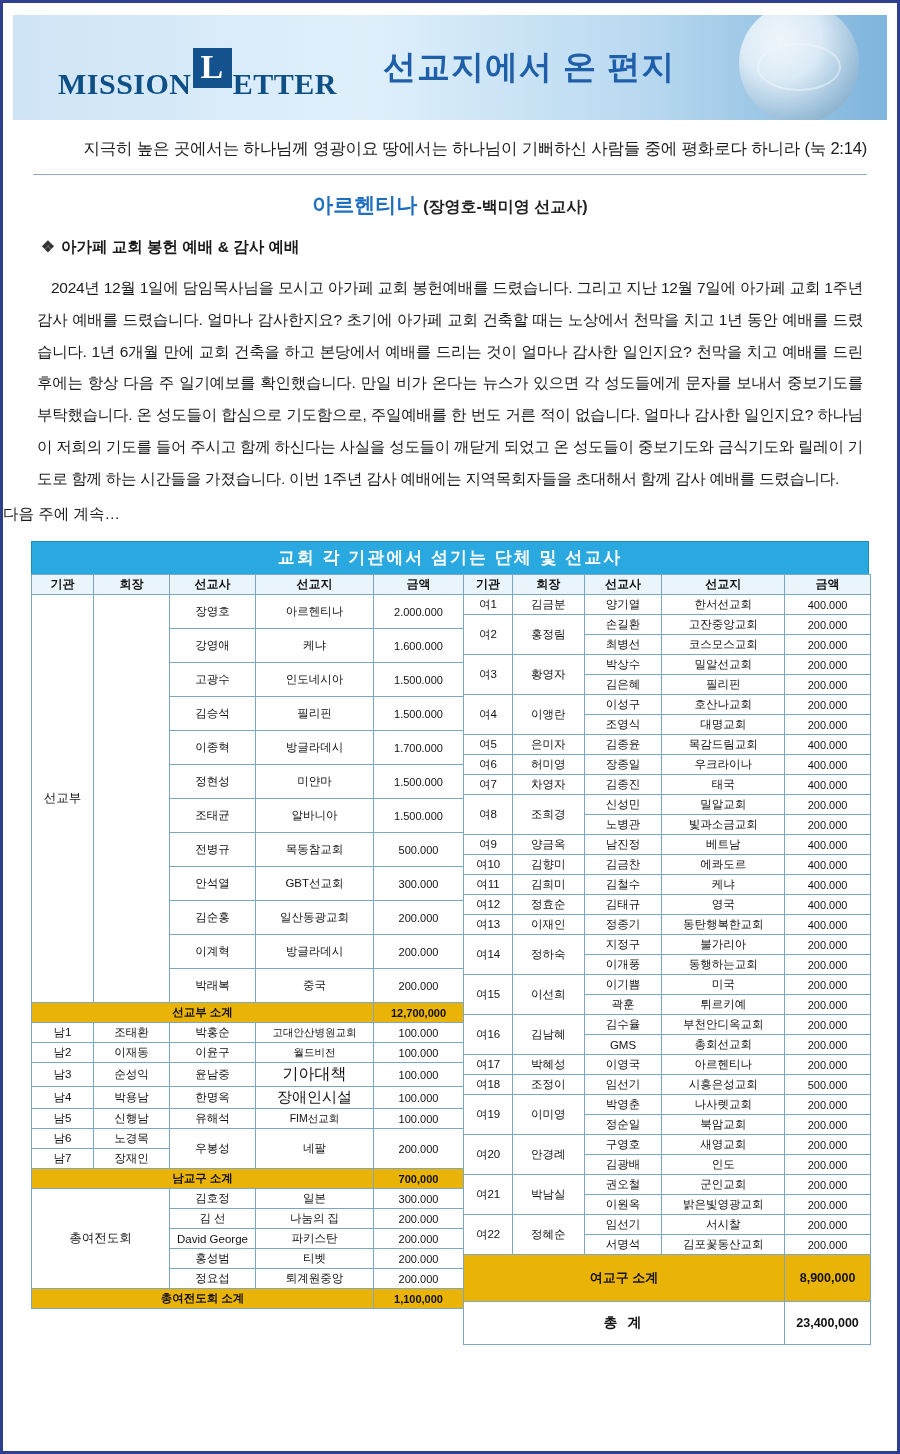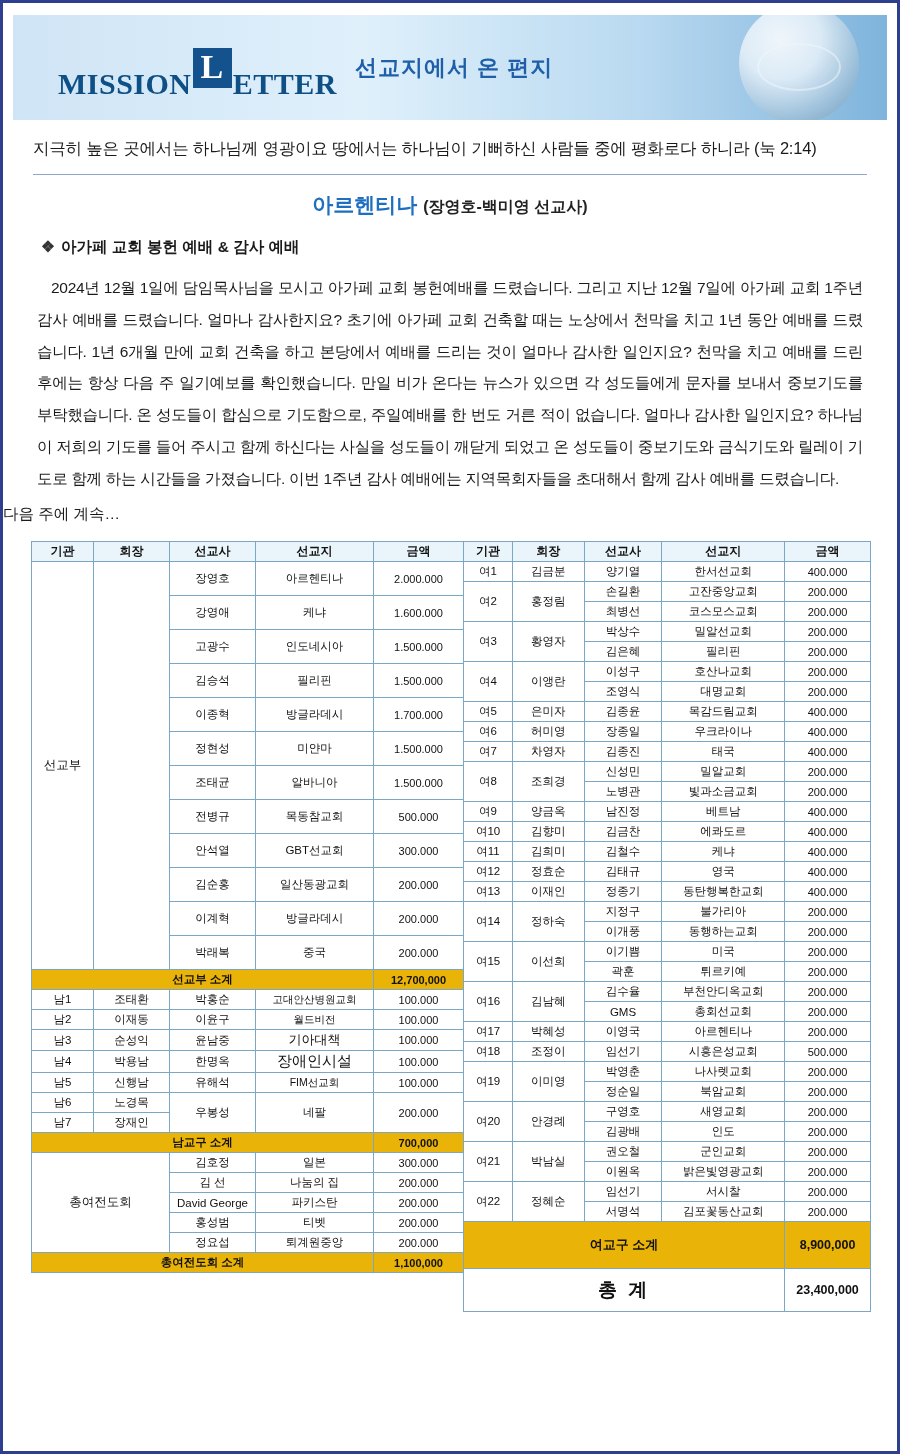--- a/index.html
+++ b/index.html
@@ -37,22 +37,22 @@
   .mh-logo .boxL{
     display:inline-block;
     background:#13528c;color:#ffffff;
     font-family:"Liberation Serif", serif;
     font-size:34px;font-weight:bold;
     padding:2px 8px 4px 8px;
     margin:0 1px;
     line-height:1;
   }
   .mh-title{
-    margin-left:18px;
-    font-size:22px;font-weight:bold;
+    margin-left:46px;
+    font-size:33px;font-weight:bold;
     color:#1f5fa9;
     letter-spacing:1px;
   }
   .globe{
     position:absolute;right:28px;top:-12px;
     width:120px;height:120px;border-radius:50%;
     background:radial-gradient(circle at 35% 30%, #ffffff 0%, #e8f2fa 35%, #9dbfd8 70%, #6f93ad 100%);
     opacity:.85;
   }
   .globe:after{
@@ -60,20 +60,21 @@
     border-radius:50%;
     border:2px solid rgba(255,255,255,.55);
   }
   .verse{
     margin:18px 30px 16px 30px;
     font-size:16.5px;
     color:#1a1a1a;
     padding-bottom:14px;
     border-bottom:1px solid #8fa8c9;
     letter-spacing:-.2px;
+    text-align:right;
   }
   
   .art-title{
     text-align:center;
     margin-top:16px;
     color:#1f6fc0;
     font-size:21px;font-weight:bold;
   }
   .art-title .sub{font-size:16px;color:#222;font-weight:bold;}
   .sec-head{
@@ -115,21 +116,21 @@
     text-align:center;
     padding:1px 2px;
     height:17px;
     color:#111;
     white-space:nowrap;
     overflow:hidden;
   }
   th{background:#eaf5fb;font-weight:bold;font-size:12px;}
   .num{font-size:11px;}
   .subtotal td{background:#eab308;font-weight:bold;}
-  .grand td{background:#ffffff;font-weight:bold;font-size:19px;}
+  .grand td{background:#ffffff;font-weight:bold;font-size:14px;}
   .vlabel{font-size:12.5px;}
   .left-col{width:432px;}
   .right-col{width:408px;}
   .outer{display:flex;}
   .outer > div{flex:0 0 auto;}
   .right-col table td{height:17px;}
   .big-sub td{font-size:13px;font-weight:bold;}
 </style>
 </head>
 <body>
@@ -154,20 +155,21 @@
   </div>
 
   <div class="sec-head">
     <span class="mark">❖</span><span>아가페 교회 봉헌 예배 &amp; 감사 예배</span>
   </div>
 
   <div class="body-text">2024년 12월 1일에 담임목사님을 모시고 아가페 교회 봉헌예배를 드렸습니다. 그리고 지난 12월 7일에 아가페 교회 1주년 감사 예배를 드렸습니다. 얼마나 감사한지요? 초기에 아가페 교회 건축할 때는 노상에서 천막을 치고 1년 동안 예배를 드렸습니다. 1년 6개월 만에 교회 건축을 하고 본당에서 예배를 드리는 것이 얼마나 감사한 일인지요? 천막을 치고 예배를 드린 후에는 항상 다음 주 일기예보를 확인했습니다. 만일 비가 온다는 뉴스가 있으면 각 성도들에게 문자를 보내서 중보기도를 부탁했습니다. 온 성도들이 합심으로 기도함으로, 주일예배를 한 번도 거른 적이 없습니다. 얼마나 감사한 일인지요? 하나님이 저희의 기도를 들어 주시고 함께 하신다는 사실을 성도들이 깨닫게 되었고 온 성도들이 중보기도와 금식기도와 릴레이 기도로 함께 하는 시간들을 가졌습니다. 이번 1주년 감사 예배에는 지역목회자들을 초대해서 함께 감사 예배를 드렸습니다.</div>
   <div class="continued">다음 주에 계속…</div>
 
   <div class="tbl-wrap">
+    <div class="tbl-title">교회 각 기관에서 섬기는 단체 및 선교사</div>
     <div class="outer">
       <div class="left-col">
         <table id="left-table">
             <colgroup>
               <col style="width:62px">
               <col style="width:76px">
               <col style="width:86px">
               <col style="width:118px">
               <col style="width:90px">
             </colgroup>
@@ -256,21 +258,21 @@
                 <td>남2</td>
                 <td>이재동</td>
                 <td>이윤구</td>
                 <td style="font-size:10.5px">월드비전</td>
                 <td class="num">100.000</td>
               </tr>
               <tr>
                 <td>남3</td>
                 <td>순성익</td>
                 <td>윤남중</td>
-                <td style="font-size:13px">기아대책</td>
+                <td style="font-size:16px">기아대책</td>
                 <td class="num">100.000</td>
               </tr>
               <tr>
                 <td>남4</td>
                 <td>박용남</td>
                 <td>한명옥</td>
                 <td style="font-size:15px">장애인시설</td>
                 <td class="num">100.000</td>
               </tr>
               <tr>

